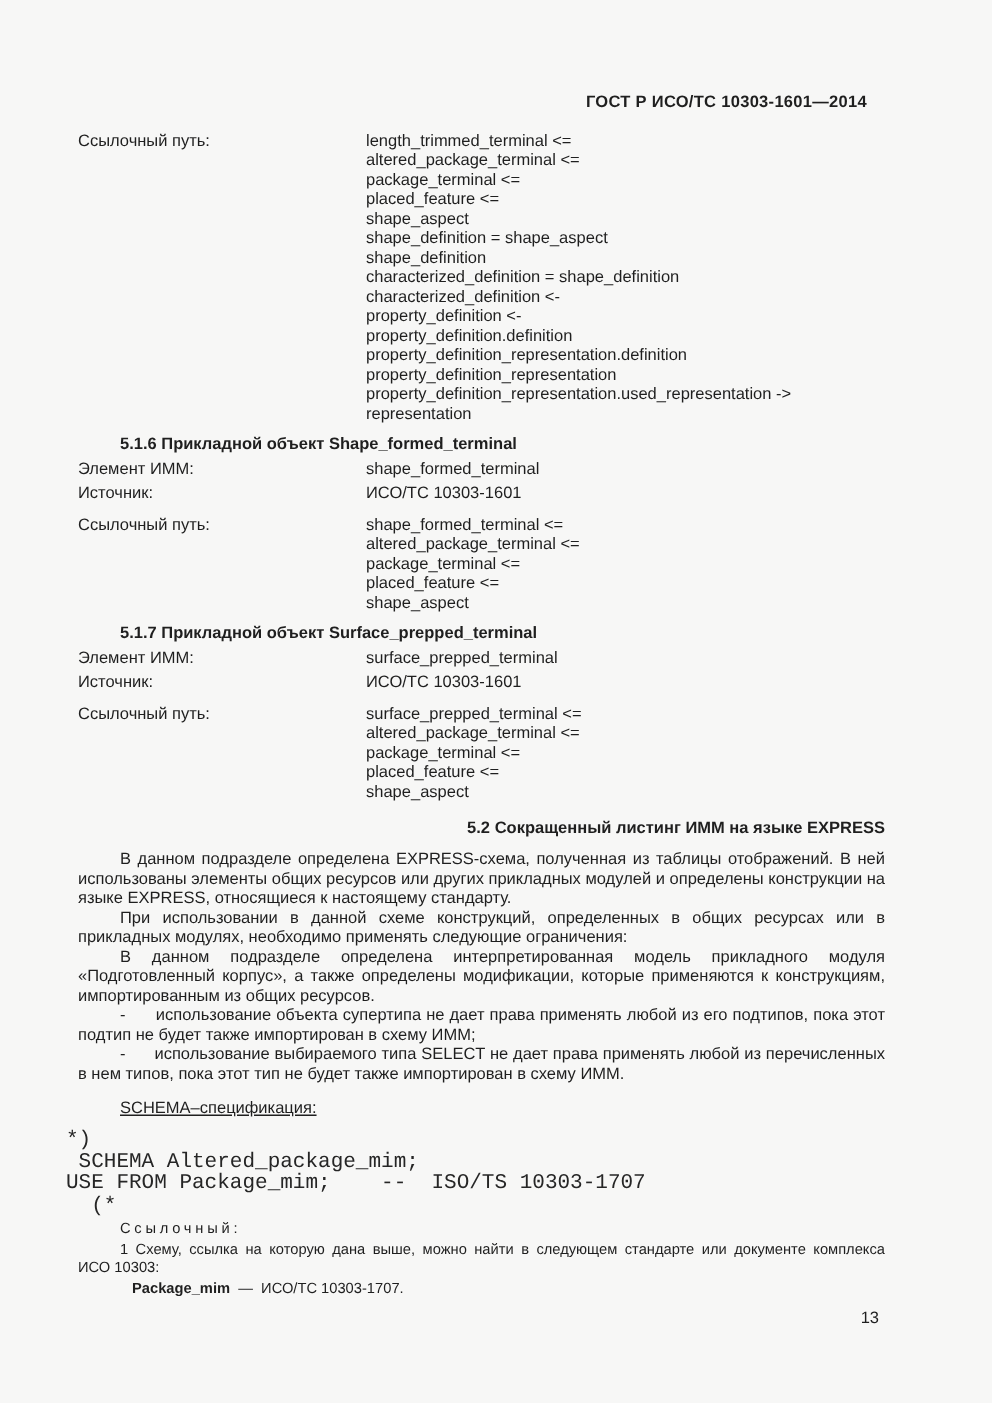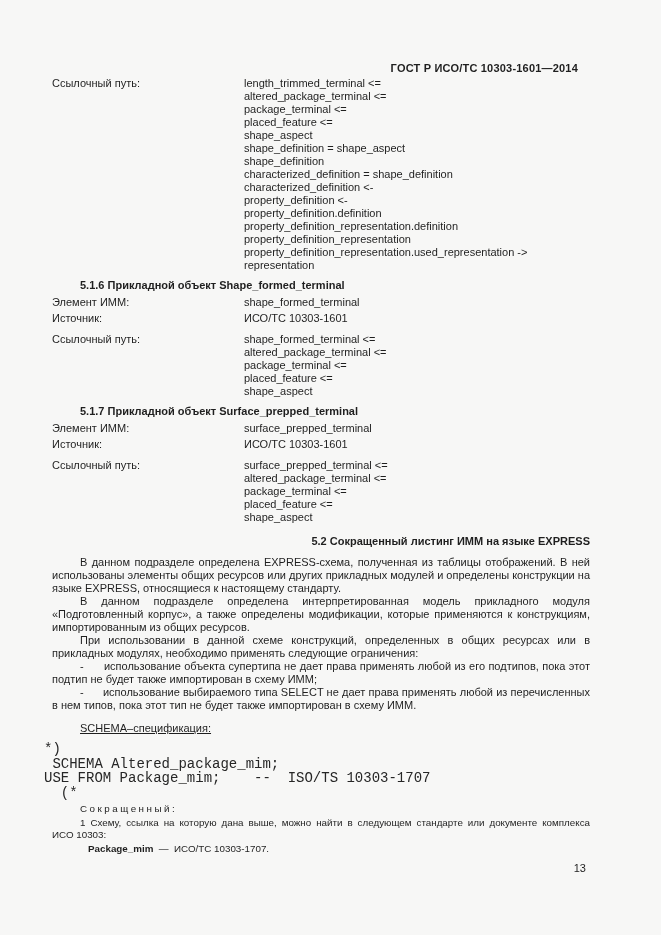--- a/index.html
+++ b/index.html
@@ -3,21 +3,21 @@
 <meta charset="utf-8">
 <style>
   html, body { margin:0; padding:0; background:#f7f7f6; }
   .page {
     position:relative; width:661px; height:935px; box-sizing:border-box;
     background:#f7f7f6; color:#1f1f1f; overflow:hidden;
     padding:62px 71px 0 52px;
     font-family:"Liberation Sans","DejaVu Sans",sans-serif;
     font-size:11px; line-height:13px;
   }
-  .doc-header { text-align:right; font-weight:bold; padding-right:12px; margin-bottom:2px; letter-spacing:0.2px; }
+  .doc-header { text-align:right; font-weight:bold; padding-right:12px; margin-bottom:13px; letter-spacing:0.2px; }
   .def-row { display:grid; grid-template-columns:113px 1fr;gap:39px; }
   .def-label { white-space:nowrap; }
   .def-value div { white-space:nowrap;margin-left:40px; }
   .mb3 { margin-bottom:3px; }
   .mb8 { margin-bottom:8px; }
   .sec-heading { font-weight:bold; padding-left:28px; margin:7px 0 4px 0; }
   .sec-heading.h52 { margin:11px 0 8px 0;text-align:right; }
   .body-p { margin:0; text-indent:28px; text-align:justify; }
   .spec-label { padding-left:28px; margin:10px 0 7px 0; }
   .spec-label span { text-decoration:underline; }
@@ -109,33 +109,33 @@
       <div>altered_package_terminal &lt;=</div>
       <div>package_terminal &lt;=</div>
       <div>placed_feature &lt;=</div>
       <div>shape_aspect</div>
     </div>
   </div>
 
   <div class="sec-heading h52">5.2 Сокращенный листинг ИММ на языке EXPRESS</div>
 
   <p class="body-p">В данном подразделе определена EXPRESS-схема, полученная из таблицы отображений. В ней использованы элементы общих ресурсов или других прикладных модулей и определены конструкции на языке EXPRESS, относящиеся к настоящему стандарту.</p>
+  <p class="body-p">При использовании в данной схеме конструкций, определенных в общих ресурсах или в прикладных модулях, необходимо применять следующие ограничения:</p>
   <p class="body-p">В данном подразделе определена интерпретированная модель прикладного модуля «Подготовленный корпус», а также определены модификации, которые применяются к конструкциям, импортированным из общих ресурсов.</p>
-  <p class="body-p">При использовании в данной схеме конструкций, определенных в общих ресурсах или в прикладных модулях, необходимо применять следующие ограничения:</p>
   <p class="body-p">-&nbsp;&nbsp;&nbsp;&nbsp;&nbsp;&nbsp;использование объекта супертипа не дает права применять любой из его подтипов, пока этот подтип не будет также импортирован в схему ИММ;</p>
   <p class="body-p">-&nbsp;&nbsp;&nbsp;&nbsp;&nbsp;&nbsp;использование выбираемого типа SELECT не дает права применять любой из перечисленных в нем типов, пока этот тип не будет также импортирован в схему ИММ.</p>
 
   <div class="spec-label">
     <span>SCHEMA–спецификация:</span>
   </div>
 
   <pre class="code"><div>*)</div><div> SCHEMA Altered_package_mim;</div><div>USE FROM Package_mim;    --  ISO/TS 10303-1707</div><div>  (*</div></pre>
 
   <div class="notes">
-    <div class="notes-label">Сокращенный:</div>
+    <div class="notes-label">Ссылочный:</div>
     <div class="note-line1">1 Схему, ссылка на которую дана выше, можно найти в следующем стандарте или документе комплекса</div>
     <div class="note-line2">ИСО 10303:</div>
     <div class="note-item">
       <span class="bold">Package_mim</span><span>&nbsp;&nbsp;—&nbsp; ИСО/ТС 10303-1707.</span>
     </div>
   </div>
 
   <div class="page-number">13</div>
 
 </div>

